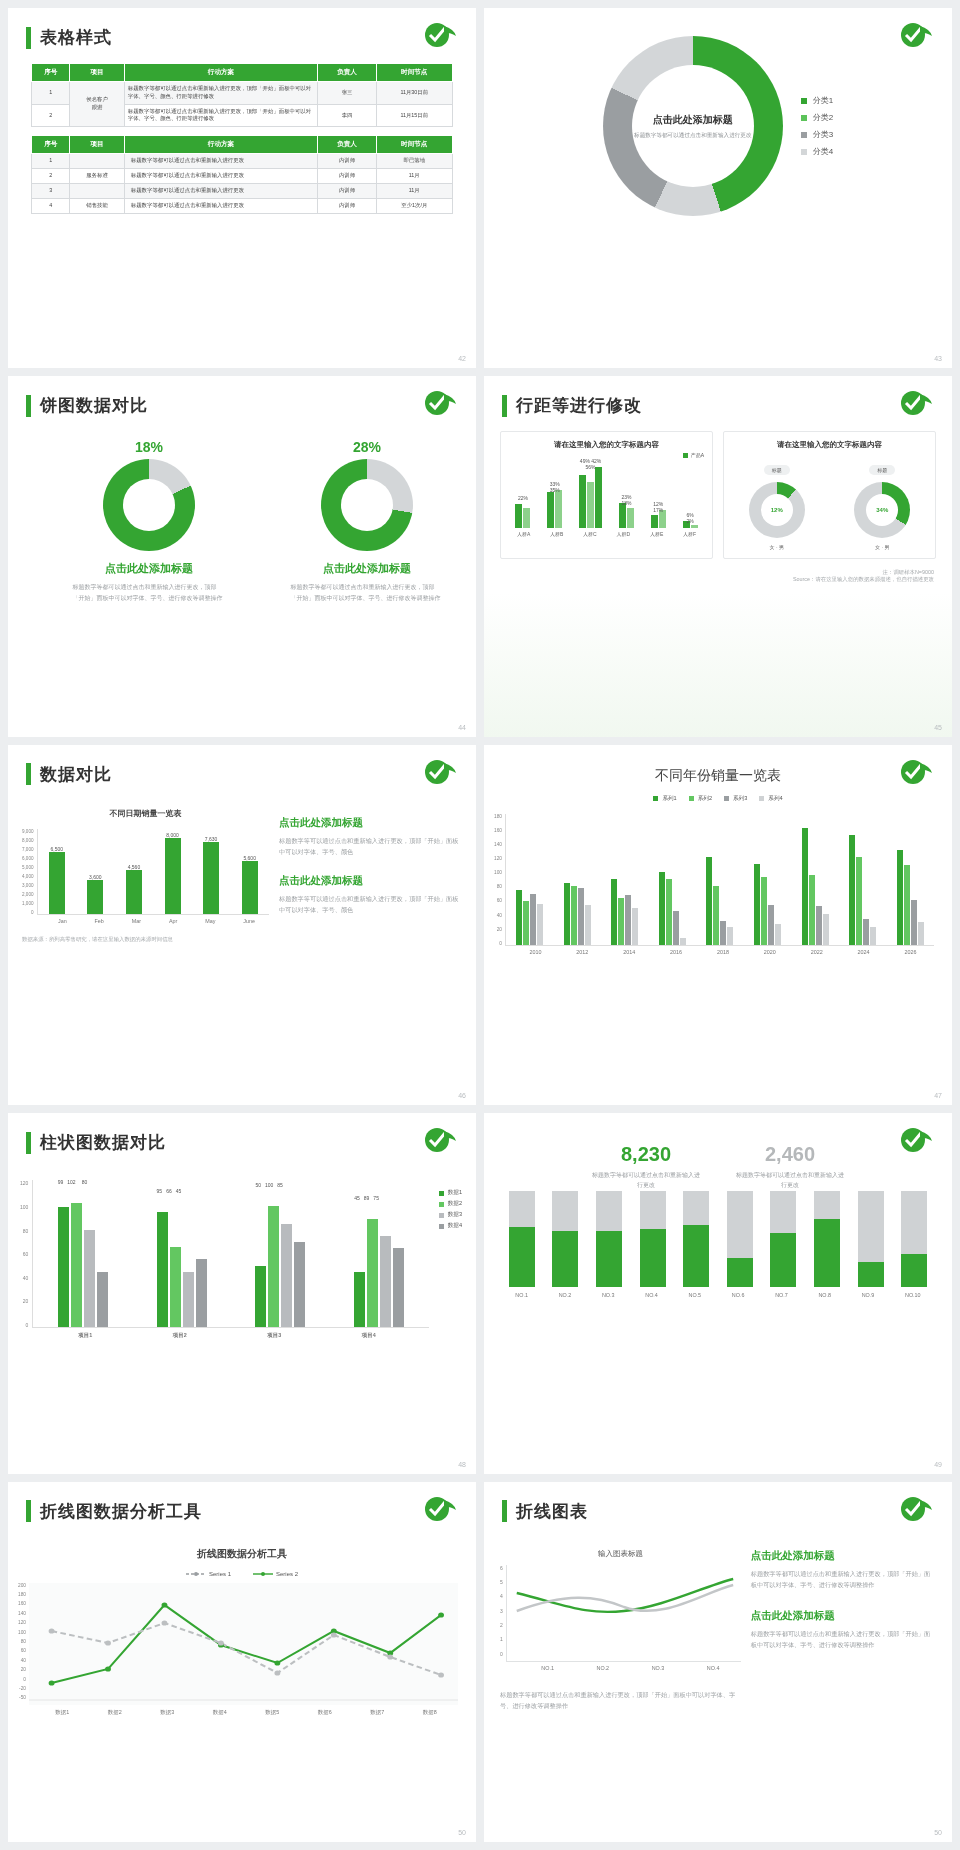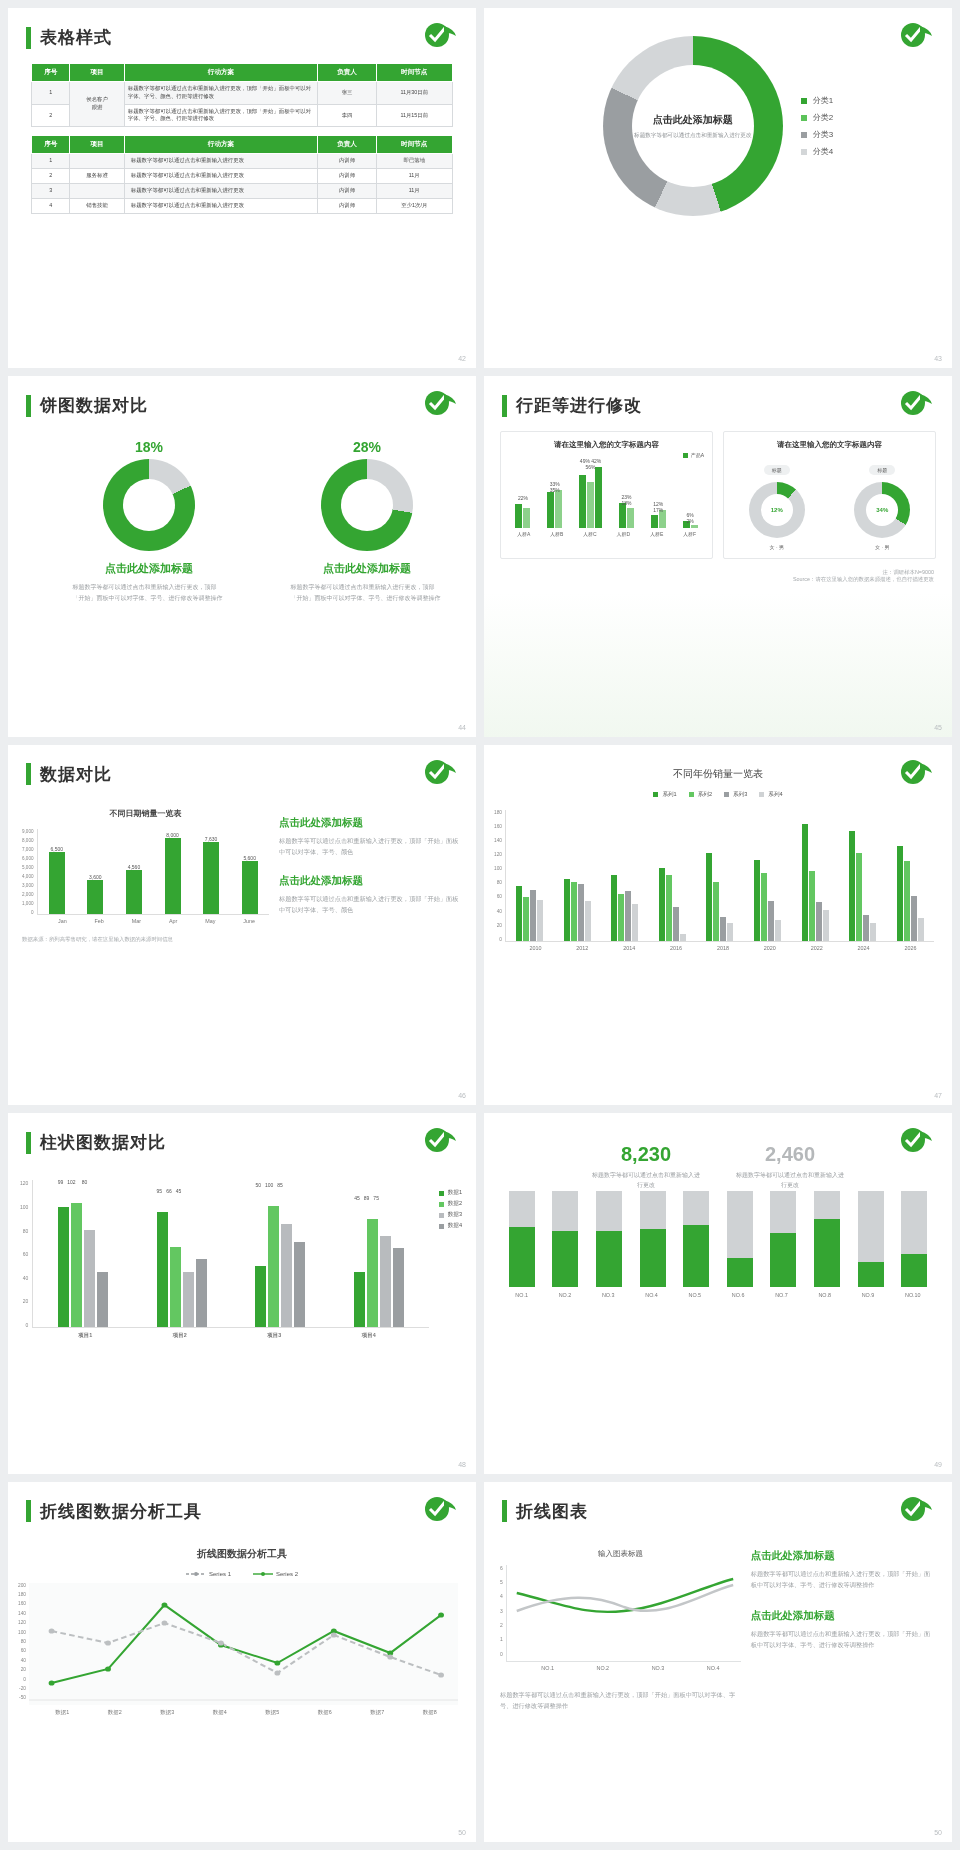--- a/index.html
+++ b/index.html
@@ -447,21 +447,21 @@
   </div>
 
   <div class="slide">
     <div class="logo">
       <svg width="34" height="26" viewBox="0 0 34 26">
           <ellipse cx="13" cy="13" rx="12" ry="12" fill="#34a532"></ellipse>
           <path d="M6 13 l5 5 l10 -12" stroke="#fff" stroke-width="3" fill="none"></path>
           <path d="M20 4 q10 3 12 10 q-7 -4 -12 -3 z" fill="#34a532"></path>
         </svg>
     </div>
-    <div style="text-align:center;font-size:10px;color:#444;margin-top:22px;">不同年份销量一览表</div>
+    <div style="text-align:center;font-size:14px;color:#444;margin-top:22px;">不同年份销量一览表</div>
     <div style="display:flex;justify-content:center;gap:12px;margin-top:7px;" class="vlegend">
       <div>
           <i style="background:#34a532"></i>
           <span>系列1</span>
         </div>
       <div>
           <i style="background:#63c761"></i>
           <span>系列2</span>
         </div>
       <div>

